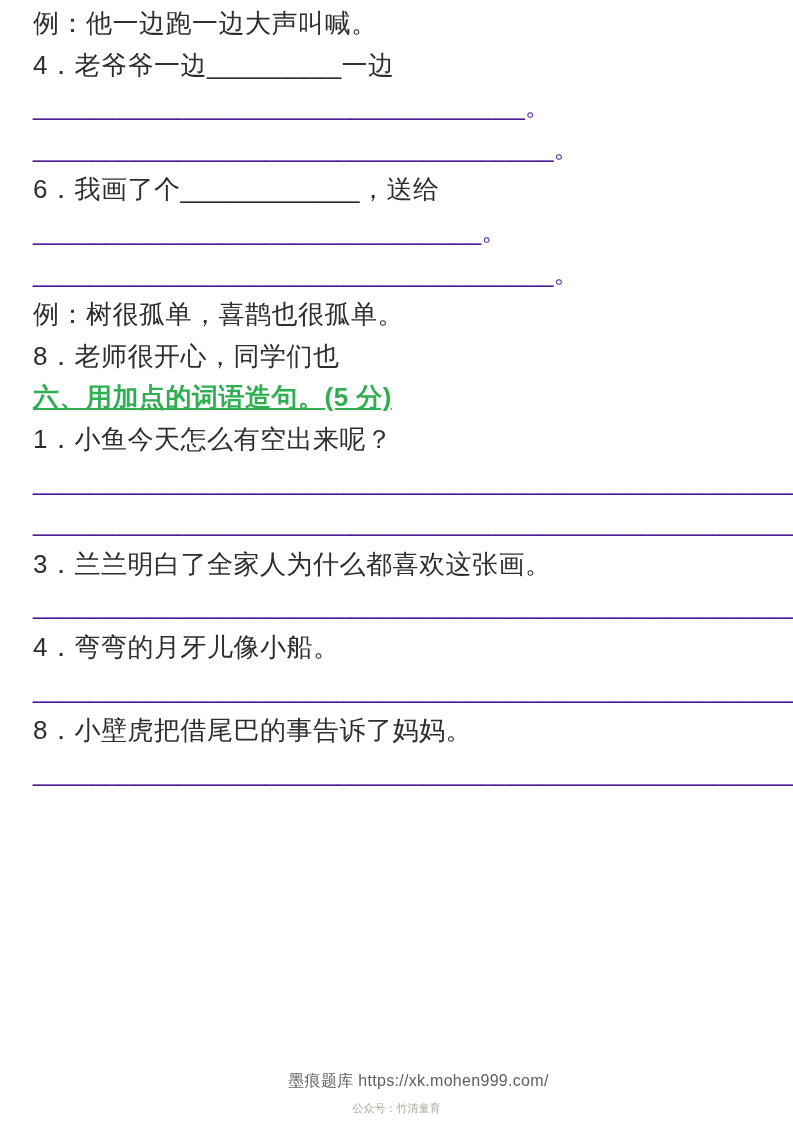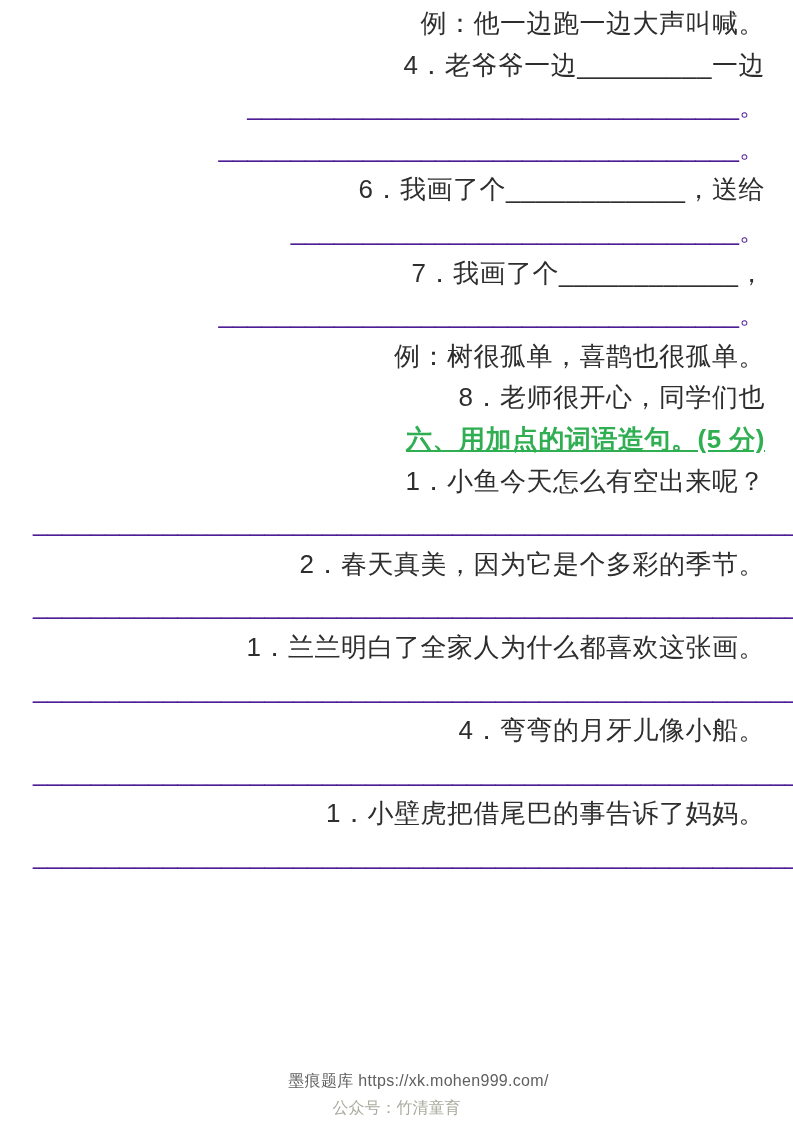--- a/index.html
+++ b/index.html
@@ -15,21 +15,20 @@
     position: relative;
     width: 793px;
     height: 1122px;
     background: var(--page-bg);
     font-family: "Liberation Sans", sans-serif;
     color: var(--text);
     overflow: hidden;
   }
   .content {
     padding: 3px 28px 0 33px;
-    text-align: right;
   }
   .line {
     font-size: 26px;
     line-height: 41.6px;
     height: 41.6px;
     white-space: nowrap;
     letter-spacing: 0.5px;
     color: var(--text);
   }
   .line.blank {
@@ -49,51 +48,49 @@
     text-align: center;
   }
   .footer-site {
     font-size: 16px;
     line-height: 22px;
     color: var(--footer1);
     letter-spacing: 0.3px;
     margin-left: 44px;
   }
   .footer-wechat {
-    font-size: 16px;
+    font-size: 11px;
     line-height: 14px;
     margin-top: 9px;
     color: var(--footer2);
   }
 </style>
 </head>
 <body>
 
 <div class="page">
   <div class="content">
       <div class="line example">例：他一边跑一边大声叫喊。</div>
       <div class="line question">4．老爷爷一边_________一边</div>
       <div class="line blank">__________________________________。</div>
       <div class="line blank">____________________________________。</div>
       <div class="line question">6．我画了个____________，送给</div>
       <div class="line blank">_______________________________。</div>
-      <div class="line question">7．我画了个____________，</div>
       <div class="line blank">____________________________________。</div>
       <div class="line example">例：树很孤单，喜鹊也很孤单。</div>
       <div class="line question">8．老师很开心，同学们也</div>
       <div class="line heading">六、用加点的词语造句。(5 分)</div>
       <div class="line question">1．小鱼今天怎么有空出来呢？</div>
       <div class="line blank">________________________________________________________</div>
-      <div class="line question">2．春天真美，因为它是个多彩的季节。</div>
       <div class="line blank">________________________________________________________</div>
-      <div class="line question">1．兰兰明白了全家人为什么都喜欢这张画。</div>
+      <div class="line question">3．兰兰明白了全家人为什么都喜欢这张画。</div>
       <div class="line blank">________________________________________________________</div>
       <div class="line question">4．弯弯的月牙儿像小船。</div>
       <div class="line blank">________________________________________________________</div>
-      <div class="line question">1．小壁虎把借尾巴的事告诉了妈妈。</div>
+      <div class="line question">8．小壁虎把借尾巴的事告诉了妈妈。</div>
       <div class="line blank">________________________________________________________</div>
     </div>
 
   <div class="footer">
     <div class="footer-site">墨痕题库 https://xk.mohen999.com/</div>
     <div class="footer-wechat">公众号：竹清童育</div>
   </div>
 </div>
 
 </body></html>

